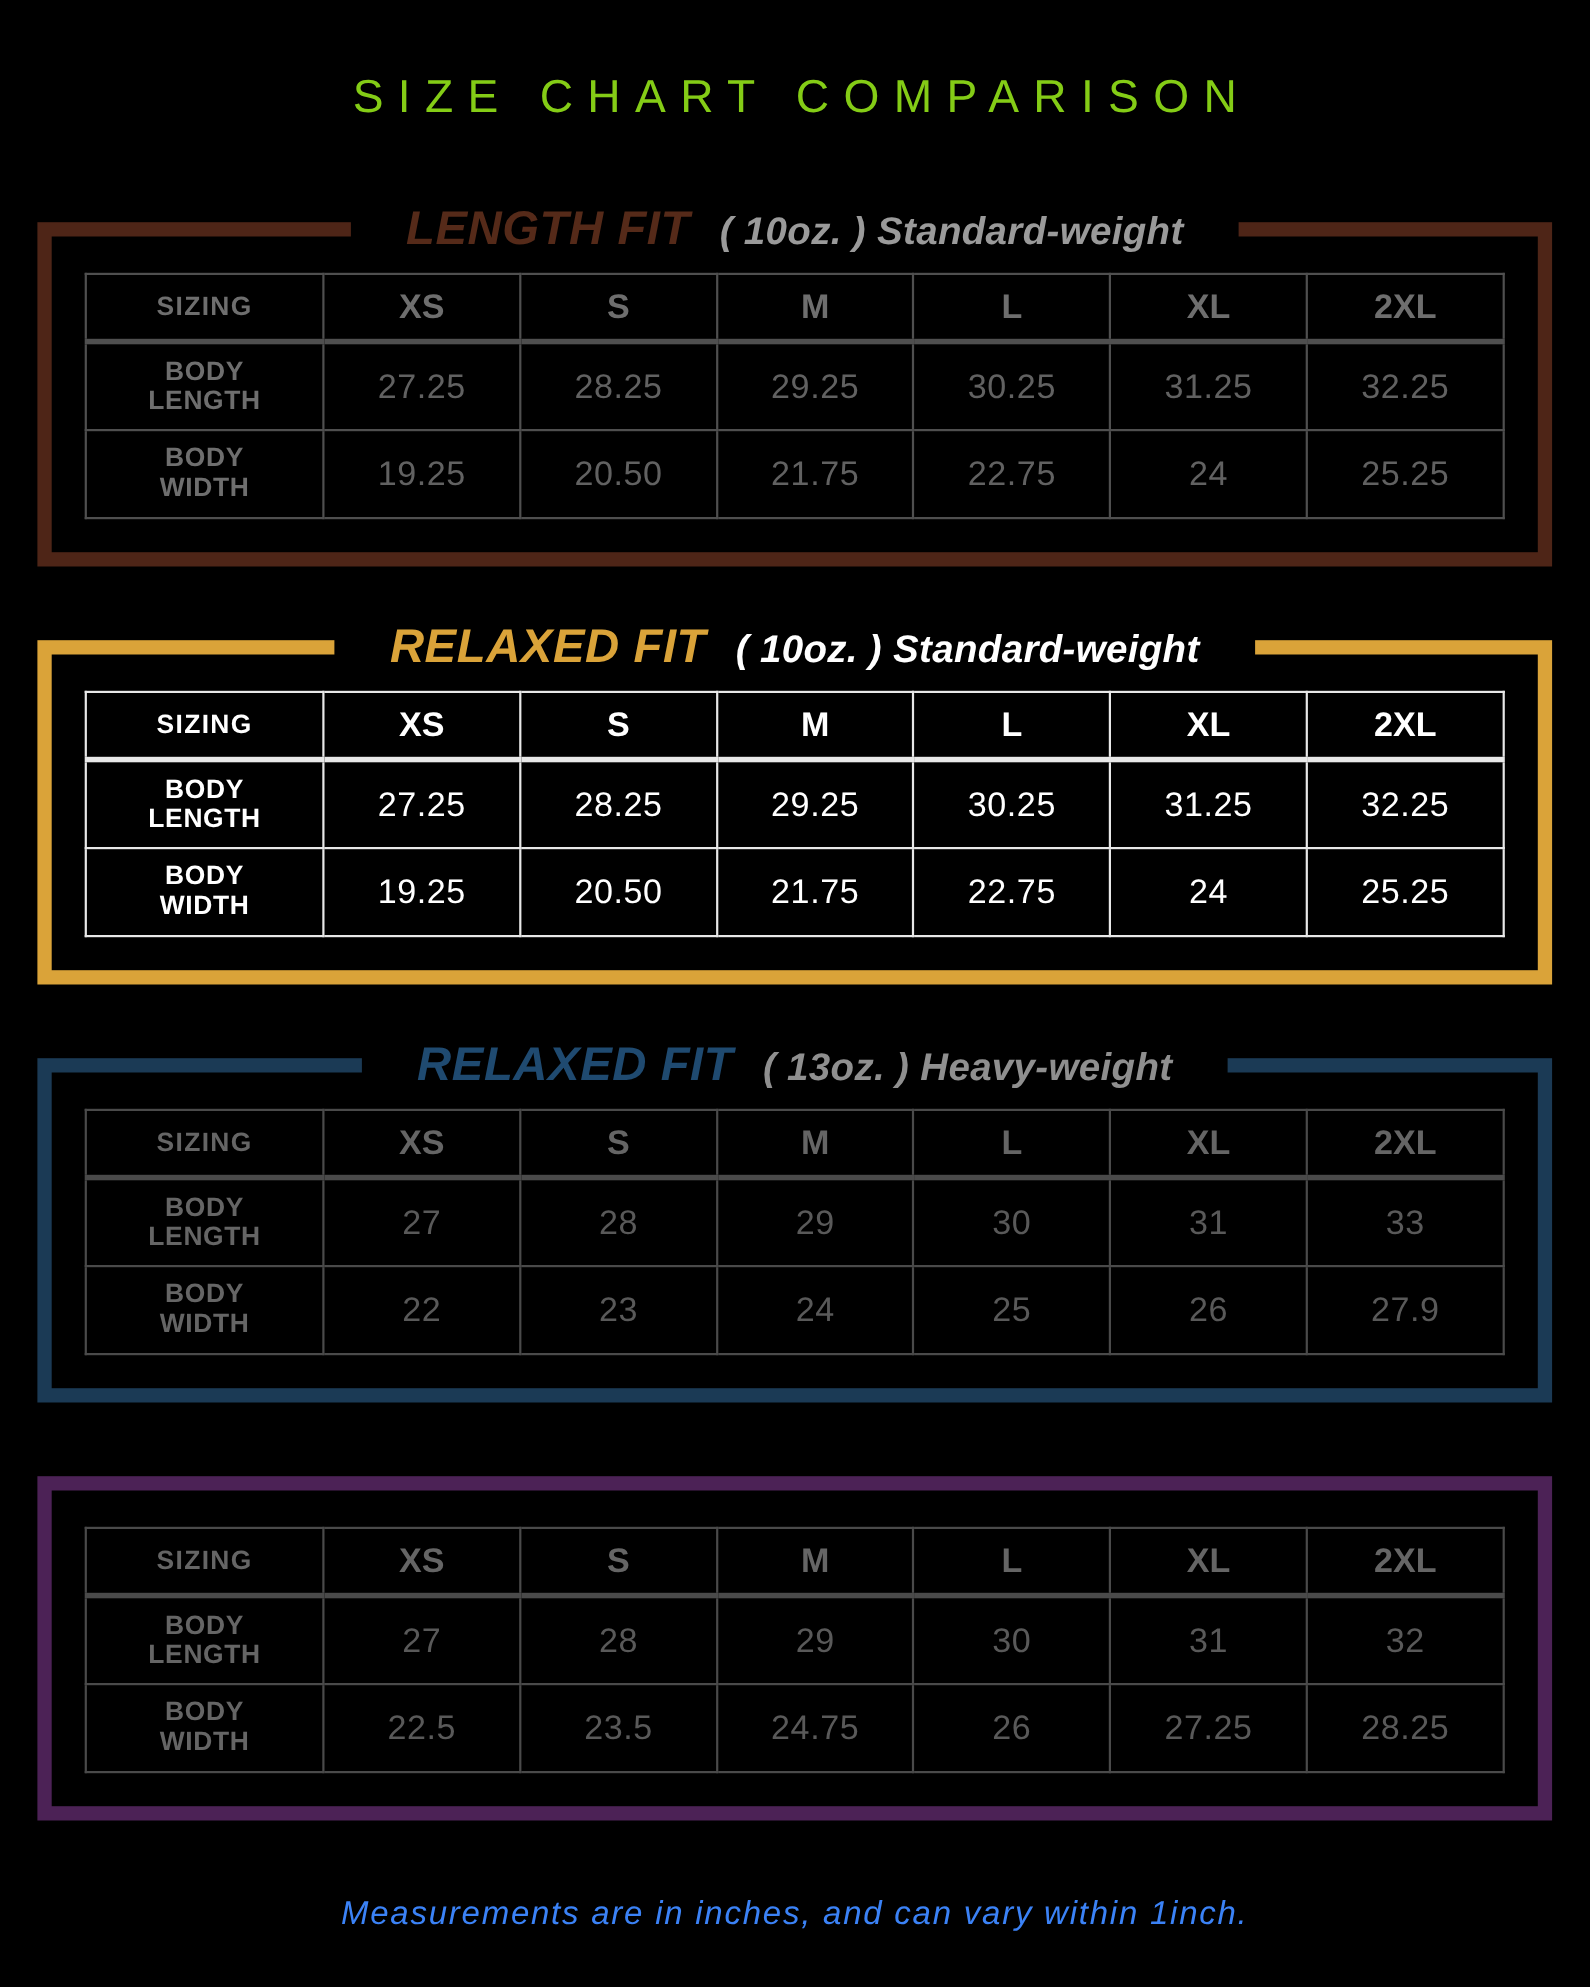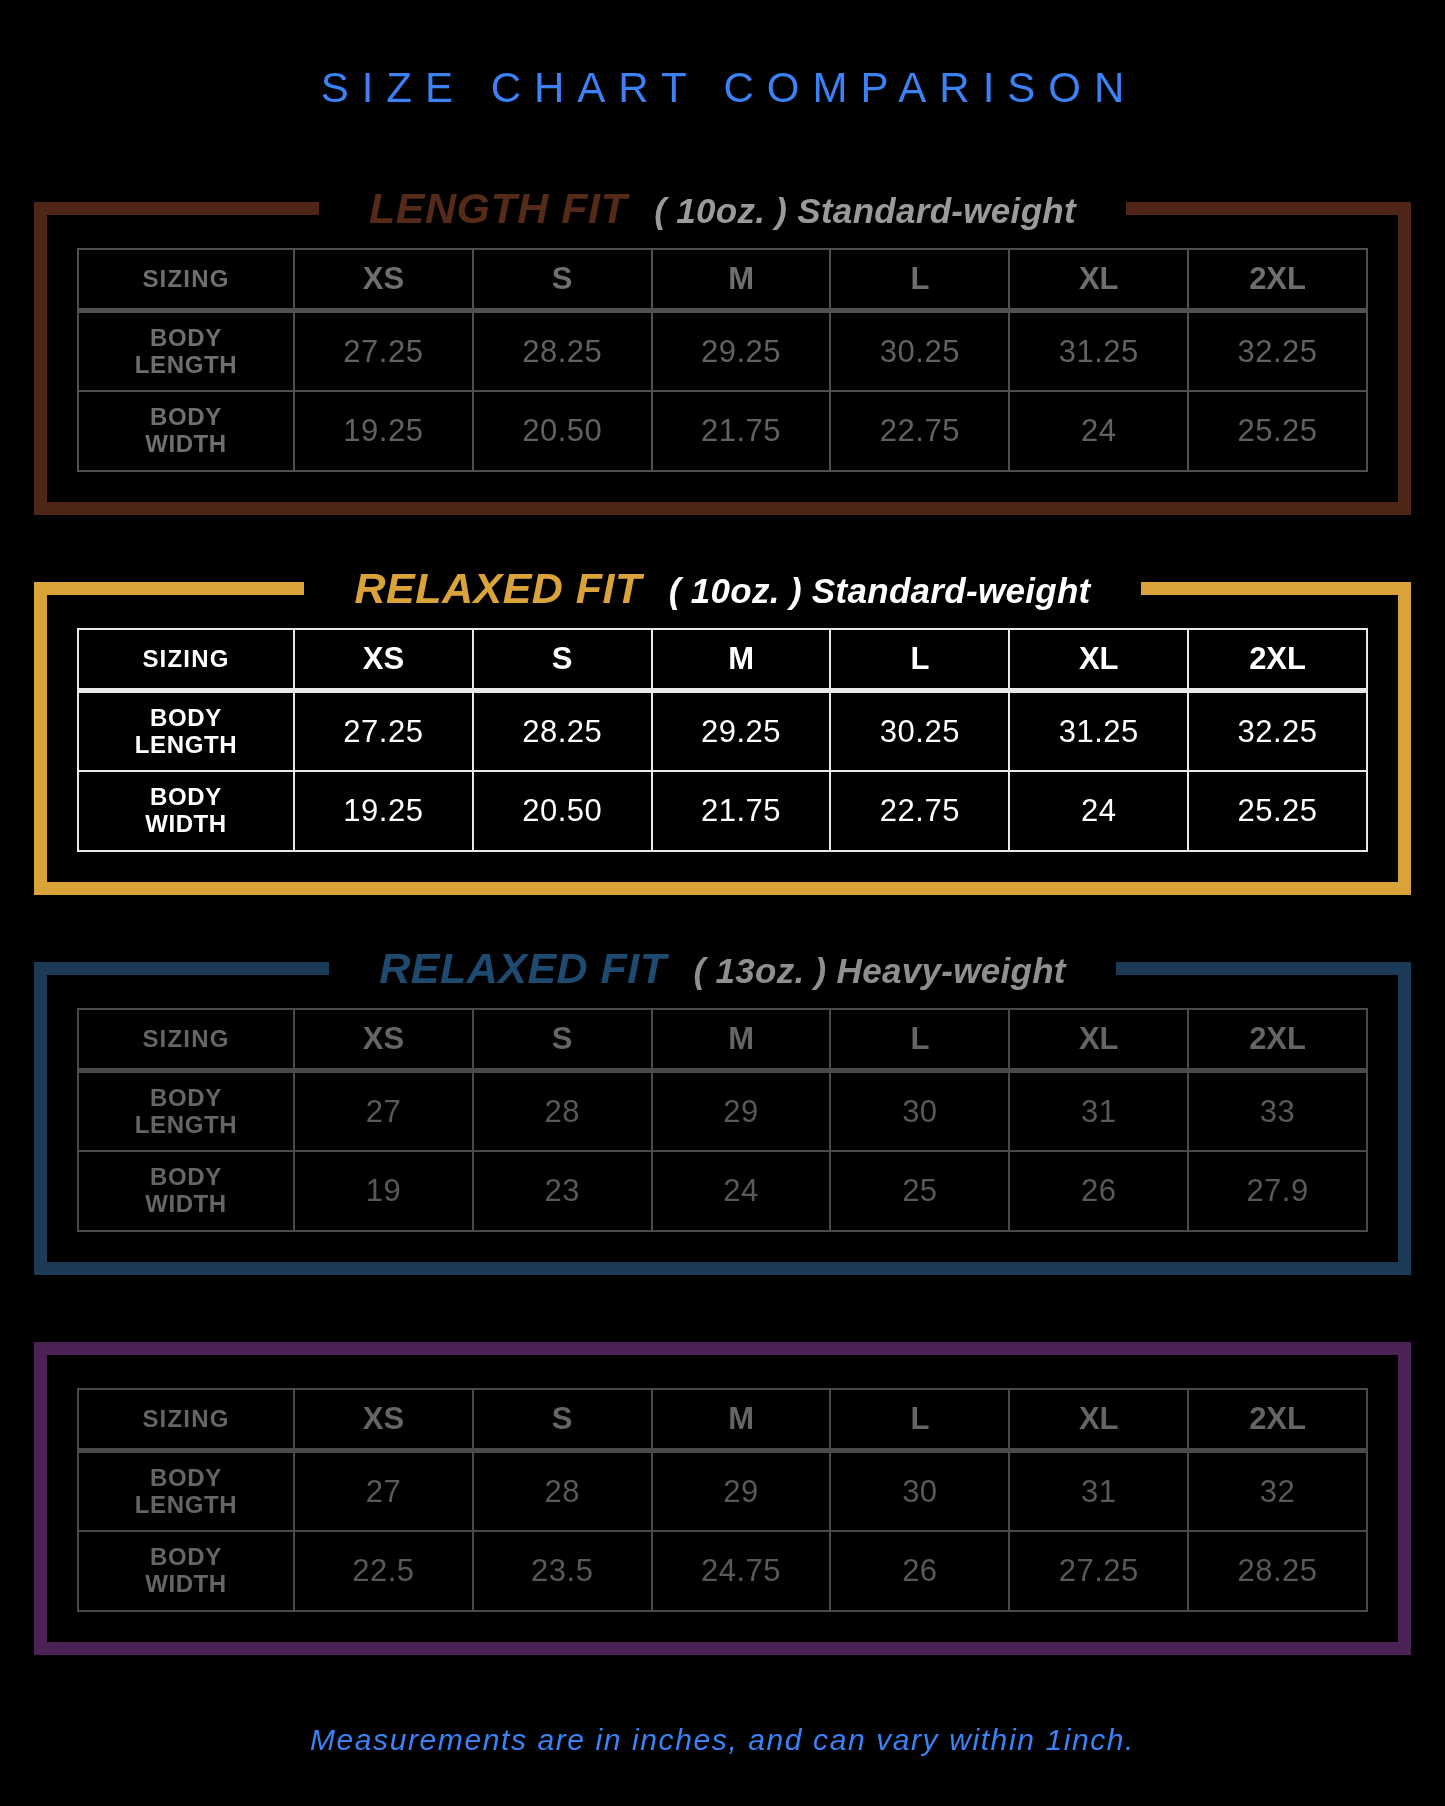--- a/index.html
+++ b/index.html
@@ -3,21 +3,21 @@
 <meta charset="utf-8">
 <style>
   html,body{margin:0;padding:0;}
   body{
     width:1445px;height:1806px;background:#000;
     font-family:"Liberation Sans",sans-serif;
     overflow:hidden;position:relative;
   }
   .page-title{
     margin:0;padding-top:64px;text-align:center;
-    font-size:42px;font-weight:400;color:#3b82f6;
+    font-size:42px;font-weight:400;color:#84cc16;
     letter-spacing:13px;text-indent:13px;line-height:1.15;
   }
   .sections{margin:0 34px;}
   .fit-section{margin-top:67px;}
   .fit-section:first-child{margin-top:90px;}
   .frame{
     position:relative;box-sizing:border-box;
     height:313px;border:13px solid var(--frame);
     padding:33px 30px 0;
   }
@@ -199,21 +199,21 @@
               <td>29</td>
               <td>30</td>
               <td>31</td>
               <td>33</td>
             </tr>
           <tr>
             <th class="label-cell">
               <span class="l1">BODY</span>
               <span class="l2">WIDTH</span>
             </th>
-          <td>19</td>
+          <td>22</td>
               <td>23</td>
               <td>24</td>
               <td>25</td>
               <td>26</td>
               <td>27.9</td>
             </tr>
         </tbody>
       </table>
     </div>
   </section>

